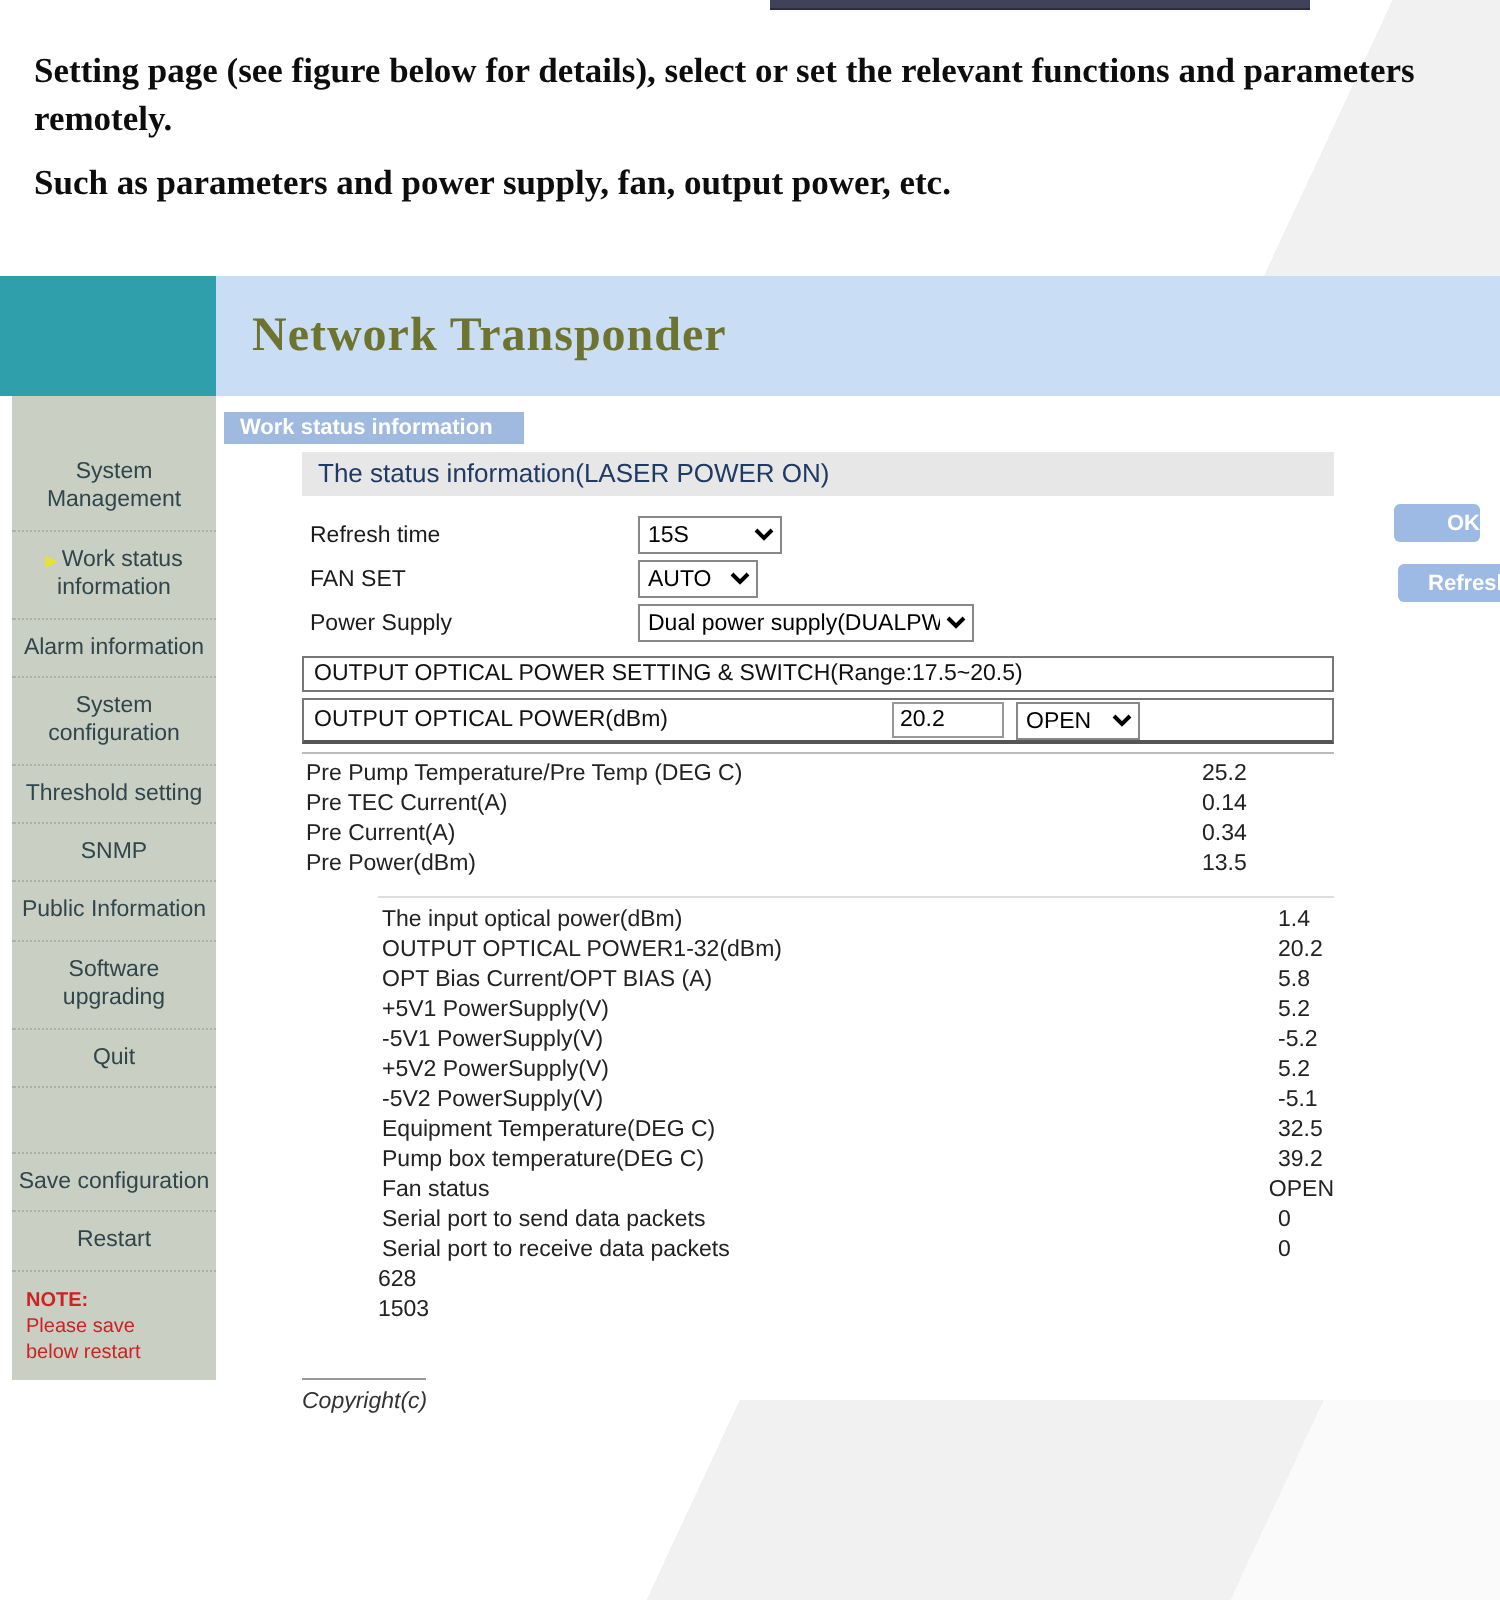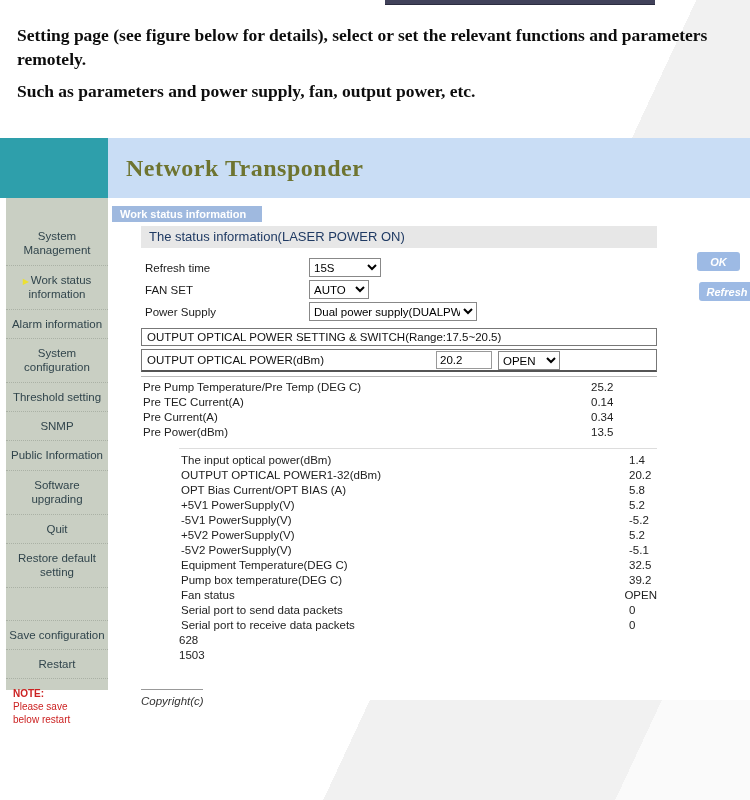--- a/index.html
+++ b/index.html
@@ -42,21 +42,21 @@
     line-height:1.3; text-align:left; }
   .sidebar .note b { display:block; }
 
   
   .main { position:absolute; left:108px; top:198px; width:642px; height:502px;
     background:#ffffff; }
   .tab-strip { position:absolute; left:4px; top:6px; height:16px; }
   .tab { display:inline-block; background:#9fb9df; color:#ffffff; font-weight:bold;
     font-size:11px; padding:2px 10px 2px 8px; min-width:150px; }
 
-  .content { position:absolute; left:33px; top:28px; width:516px; }
+  .content { position:absolute; left:43px; top:28px; width:516px; }
 
   .section-bar { background:#e7e7e7; color:#1f3a63; font-size:13px;
     padding:3px 8px 4px 8px; }
 
   .form-area { margin-top:9px; }
   .form-row { display:flex; align-items:center; height:21px; margin-bottom:1px;
     font-size:11.5px; color:#1b1b1b; }
   .form-row .f-label { width:168px; padding-left:4px; }
   .form-row select { font-family:"Liberation Sans", sans-serif; font-size:11.5px;
     height:19px; border:1px solid #888; background:#fff; }
@@ -82,22 +82,22 @@
   .s-row { display:flex; height:15px; line-height:15px; }
   .s-row .lbl { width:450px; padding-left:2px; white-space:nowrap; }
   .s-row .val { flex:1; }
 
   .copyright { margin-top:26px; font-size:11.5px; }
   .copyright .cline { width:62px; border-top:1px solid #999; margin-bottom:5px; }
   .copyright .ctext { font-style:italic; color:#333; }
 
   
   .btn { position:absolute; background:#9dbae4; color:#ffffff; font-weight:bold;
-    font-size:11px; text-align:center; border:none; border-radius:3px;
-    padding:3px 0; cursor:pointer; font-family:"Liberation Sans", sans-serif;font-style:italic; }
+    font-size:11px; text-align:right; border:none; border-radius:3px;
+    padding:3px 0; cursor:pointer; font-family:"Liberation Sans", sans-serif; }
   .btn-ok { left:697px; top:252px; width:43px; height:19px; }
   .btn-refresh { left:699px; top:282px; width:56px; height:19px; }
 </style>
 </head>
 <body>
 
 <div class="top-dark-bar"></div>
 
 <div class="intro">
   <p>Setting page (see figure below for details), select or set the relevant functions and parameters remotely.</p>
@@ -115,21 +115,20 @@
   <ul>
     <li><span>System Management</span></li>
     <li><span class="arrow">▶</span><span>Work status information</span></li>
     <li><span>Alarm information</span></li>
     <li><span>System configuration</span></li>
     <li><span>Threshold setting</span></li>
     <li><span>SNMP</span></li>
     <li><span>Public Information</span></li>
     <li><span>Software upgrading</span></li>
     <li><span>Quit</span></li>
-    <li><span>Restore default setting</span></li>
     <li class="gap-before"><span>Save configuration</span></li>
     <li><span>Restart</span></li>
   </ul>
   <div class="note">
     <b>NOTE:</b>
     <span>Please save</span><br>
     <span>below restart</span>
   </div>
 </div>
 

